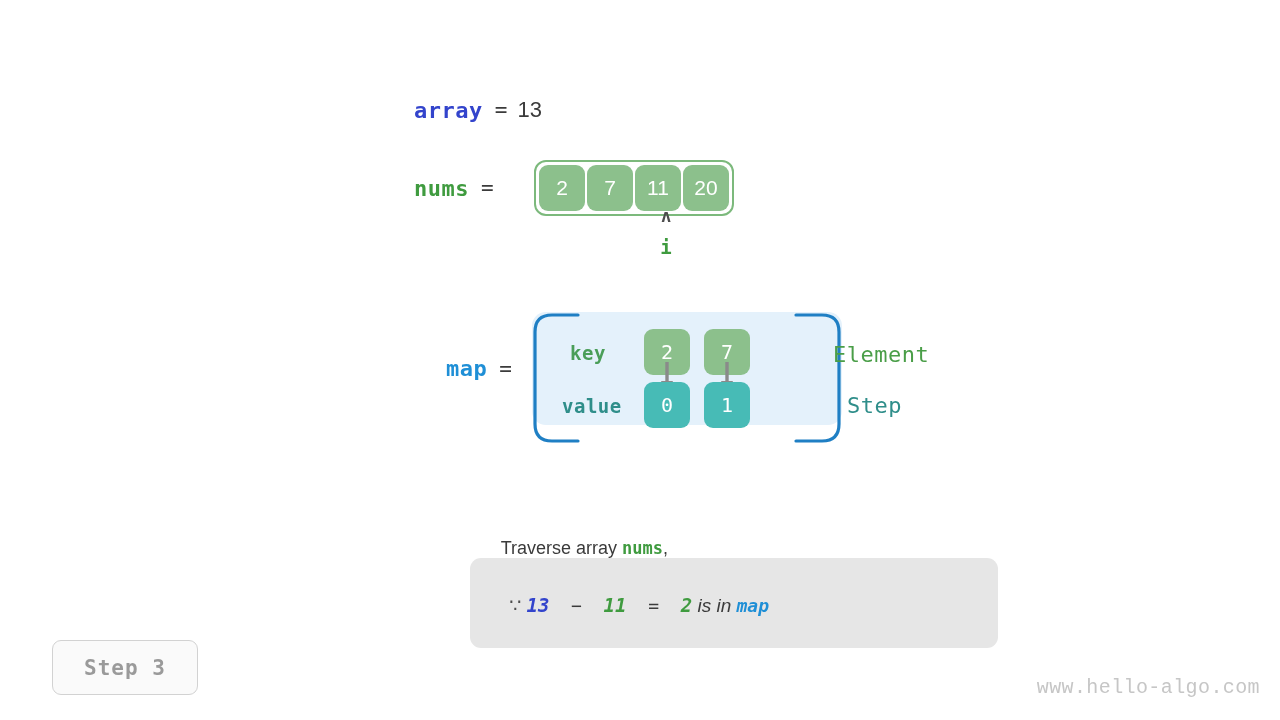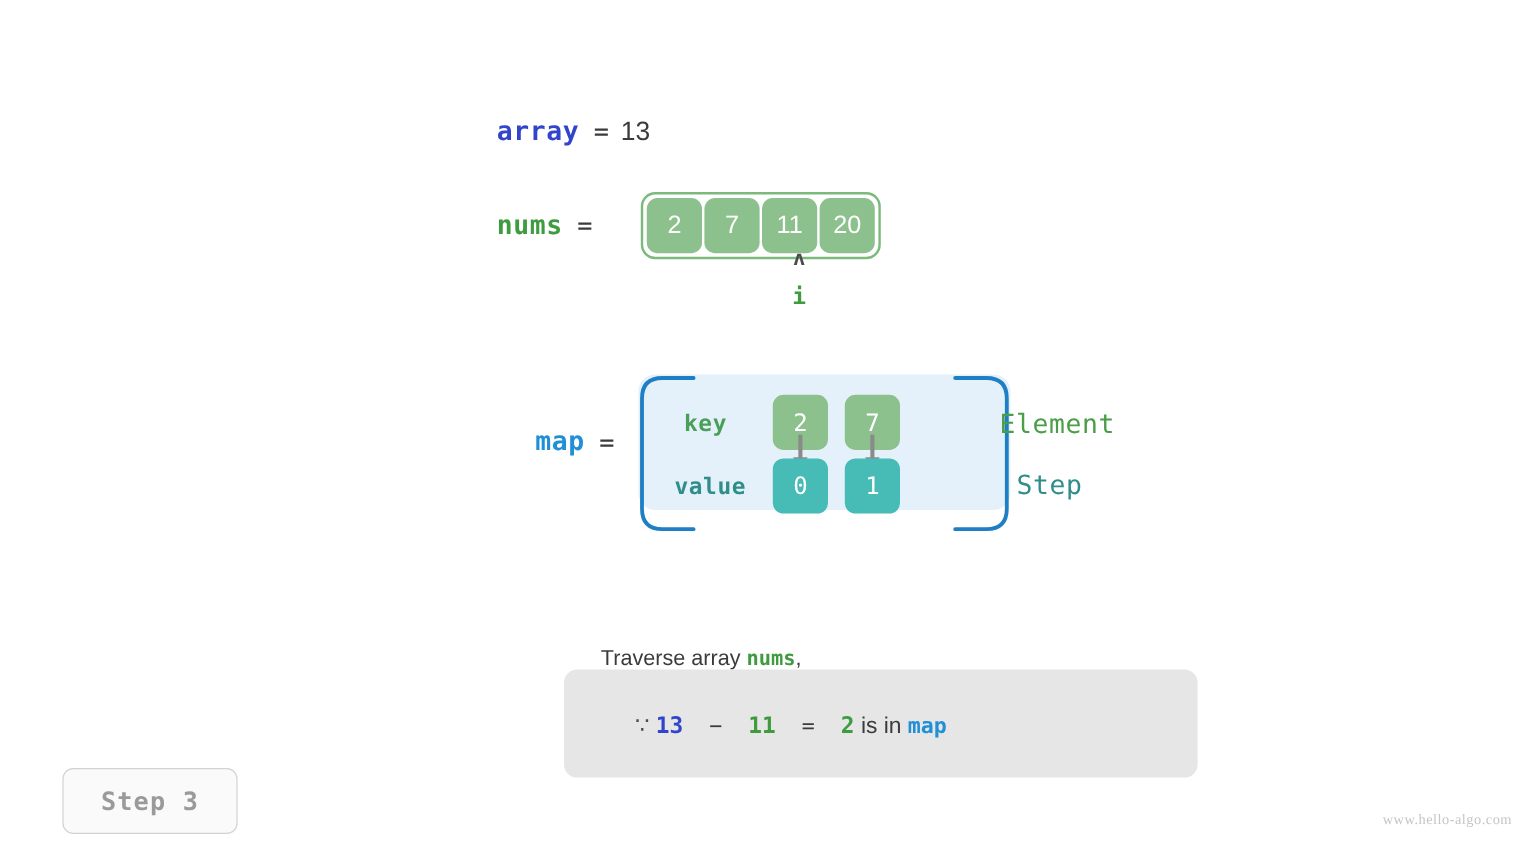--- a/index.html
+++ b/index.html
@@ -191,24 +191,25 @@
     position: absolute;
     left: 470px;
     top: 558px;
     width: 528px;
     height: 90px;
     background: #e6e6e6;
     border-radius: 11px;
   }
   .info-line {
     position: absolute;
-    left: 38px;
-    font-size: 19px;
-    color: #3b3b3b;
-    white-space: pre;
+    left: 18px;
+    font-size: 19px;
+    color: #3b3b3b;
+    white-space: pre;
+    font-style: italic;
   }
   #info-line-1 { top: 14px; }
   #info-line-2 { top: 50px; }
   .because-sym {
     font-family: "DejaVu Sans", sans-serif;
     font-size: 19px;
     color: #4c4c4c;
   }
   .num-mono {
     font-family: "DejaVu Sans Mono", "Liberation Mono", monospace;
@@ -246,22 +247,22 @@
     font-weight: bold;
     color: #9a9a9a;
     letter-spacing: 1px;
   }
 
   
   #watermark {
     position: absolute;
     right: 20px;
     top: 676px;
-    font-family: Liberation Serif, serif;
-    font-size: 12px;
+    font-family: Liberation Mono, monospace;
+    font-size: 20px;
     color: #c6c6c6;
     letter-spacing: 0.4px;
   }
 </style>
 </head>
 <body>
 
 <div id="target-row">
   <span class="var-name c-royal">array</span>
   <span class="eq-sign">=</span>

